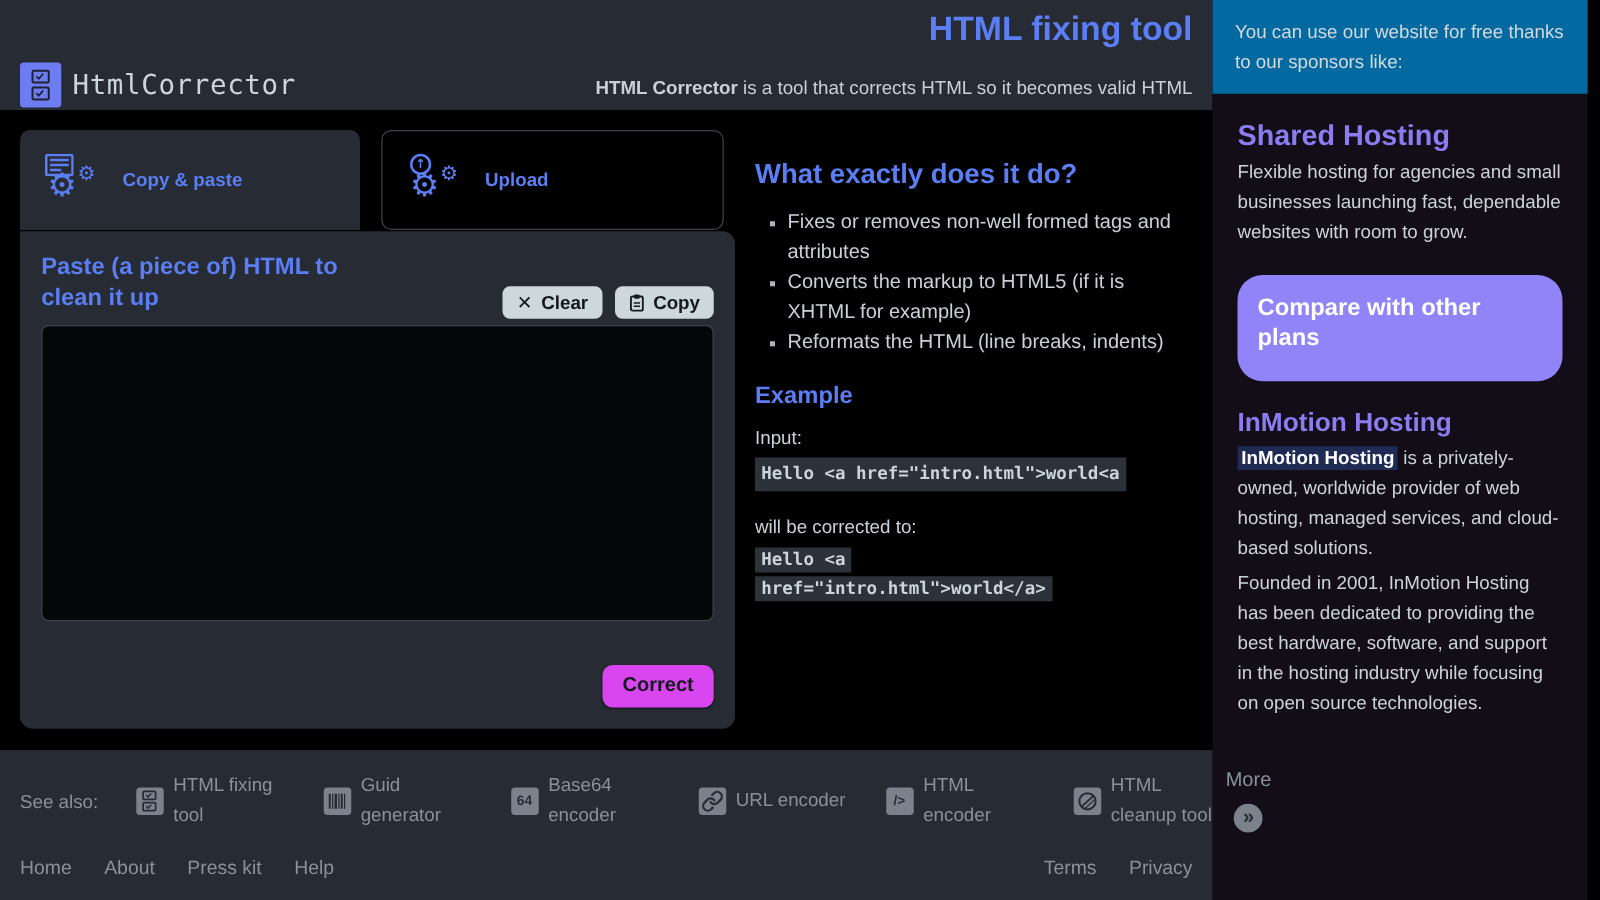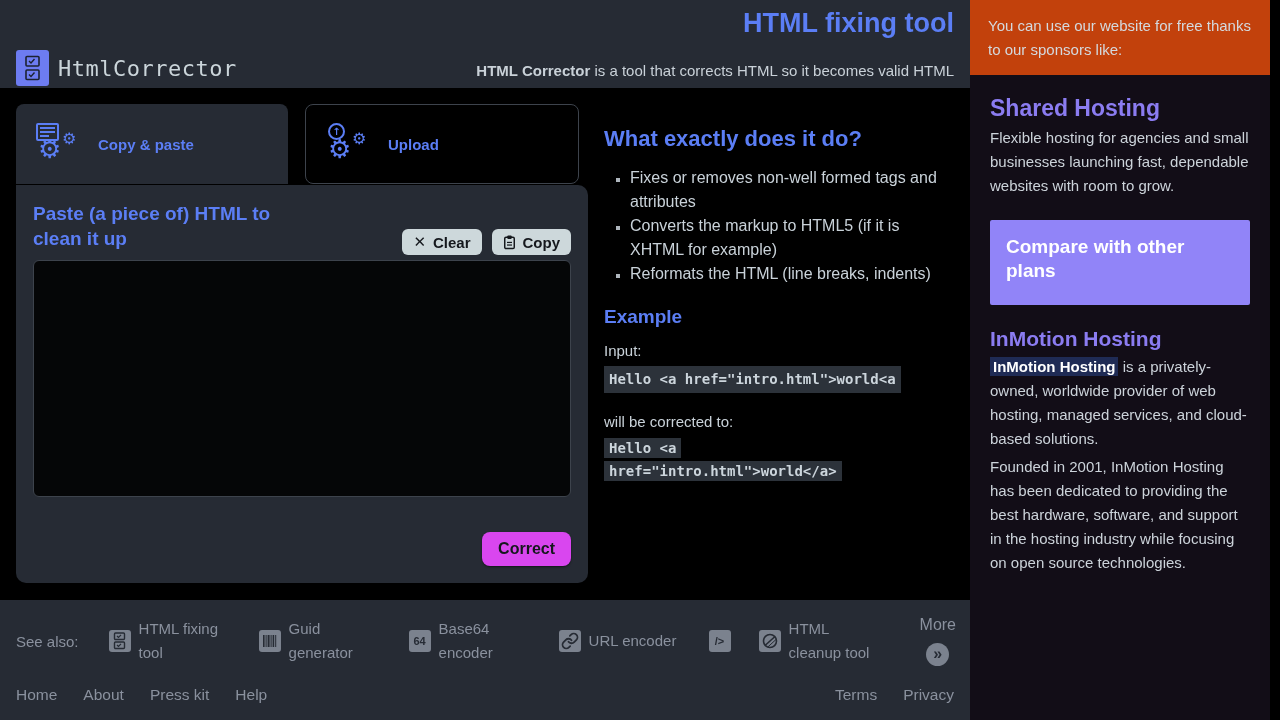--- a/index.html
+++ b/index.html
@@ -58,25 +58,25 @@
   .ex-head { font-size:19px; font-weight:bold; color:#5b7ef5; margin-top:20px; margin-bottom:12px; }
   .ex-label { font-size:15px; color:#c9d2d9; line-height:22px; margin-top:8px; }
   .code { display:inline; background:#2c323a; color:#ccd5dc; font-family:"DejaVu Sans Mono", monospace;
           font-weight:bold; font-size:14px; line-height:23px; padding:2px 5px;
           -webkit-box-decoration-break:clone; box-decoration-break:clone; }
   .code-wrap { display:block; max-width:272px; margin-top:4px; }
   .code-line { white-space:pre; display:inline-block; margin-top:4px; }
 
   
   .sidebar { position:absolute; left:970px; top:0; width:300px; height:720px; background:#120d17; }
-  .sb-head { width:100%; height:75px; background:#c2410c; padding:14px 18px; font-size:15px; line-height:24px; color:#d4d9de; }
+  .sb-head { width:100%; height:75px; background:#0369a1; padding:14px 18px; font-size:15px; line-height:24px; color:#d4d9de; }
   .sb-body { padding:12px 20px 0 20px; }
   .sb-title1 { font-size:23px; font-weight:bold; color:#8b7cf1; margin-top:8px; cursor:pointer; }
   .sb-p { font-size:15px; line-height:24px; color:#ccd3da; margin-top:4px; }
-  .card { margin-top:22px; background:#9184f8; border-radius:2px; padding:15px 16px; color:#fff; cursor:pointer; }
+  .card { margin-top:22px; background:#9184f8; border-radius:20px; padding:15px 16px; color:#fff; cursor:pointer; }
   .card-title { font-size:19px; line-height:24px; font-weight:bold; width:230px; }
   .card-body { font-size:15px; line-height:24px; margin-top:7px; }
   .sb-title2 { font-size:21px; font-weight:bold; color:#8b7cf1; margin-top:22px; cursor:pointer; }
   .hl { background:#1f2b55; color:#fff; font-weight:bold; padding:1px 3px; }
 
   
   .footer { position:absolute; left:0; top:600px; width:970px; height:120px; background:#262b34; }
   .fl-row { position:absolute; left:16px; right:14px; top:10px; height:62px; display:flex; align-items:center; }
   .see-also { font-size:15px; color:#8a919e; margin-right:30px; flex:0 0 auto; }
   .fl-items { display:flex; align-items:center; gap:28px; }
@@ -238,20 +238,21 @@
     <path d="M10 13a5 5 0 0 0 7.54.54l3-3a5 5 0 0 0-7.07-7.07l-1.72 1.71" fill="none" stroke="#262b34" stroke-width="2.4" stroke-linecap="round"></path>
     <path d="M14 11a5 5 0 0 0-7.54-.54l-3 3a5 5 0 0 0 7.07 7.07l1.71-1.71" fill="none" stroke="#262b34" stroke-width="2.4" stroke-linecap="round"></path>
   </svg>
 </span>
           <span class="fl-label">URL encoder</span>
         </a>
         <a class="fl-item">
           <span class="fl-icon">
             <span class="fi-txt">/&gt;</span>
           </span>
+          <span class="fl-label">HTML encoder</span>
         </a>
         <a class="fl-item">
           <span class="fl-icon">
   <svg width="18" height="18" viewBox="0 0 18 18">
     <circle cx="9" cy="9" r="6.5" fill="none" stroke="#262b34" stroke-width="1.6"></circle>
     <line x1="4" y1="13.5" x2="14" y2="4.5" stroke="#262b34" stroke-width="1.6"></line>
     <line x1="7" y1="14.8" x2="15" y2="7.5" stroke="#262b34" stroke-width="1"></line>
   </svg>
 </span>
           <span class="fl-label">HTML cleanup tool</span>

